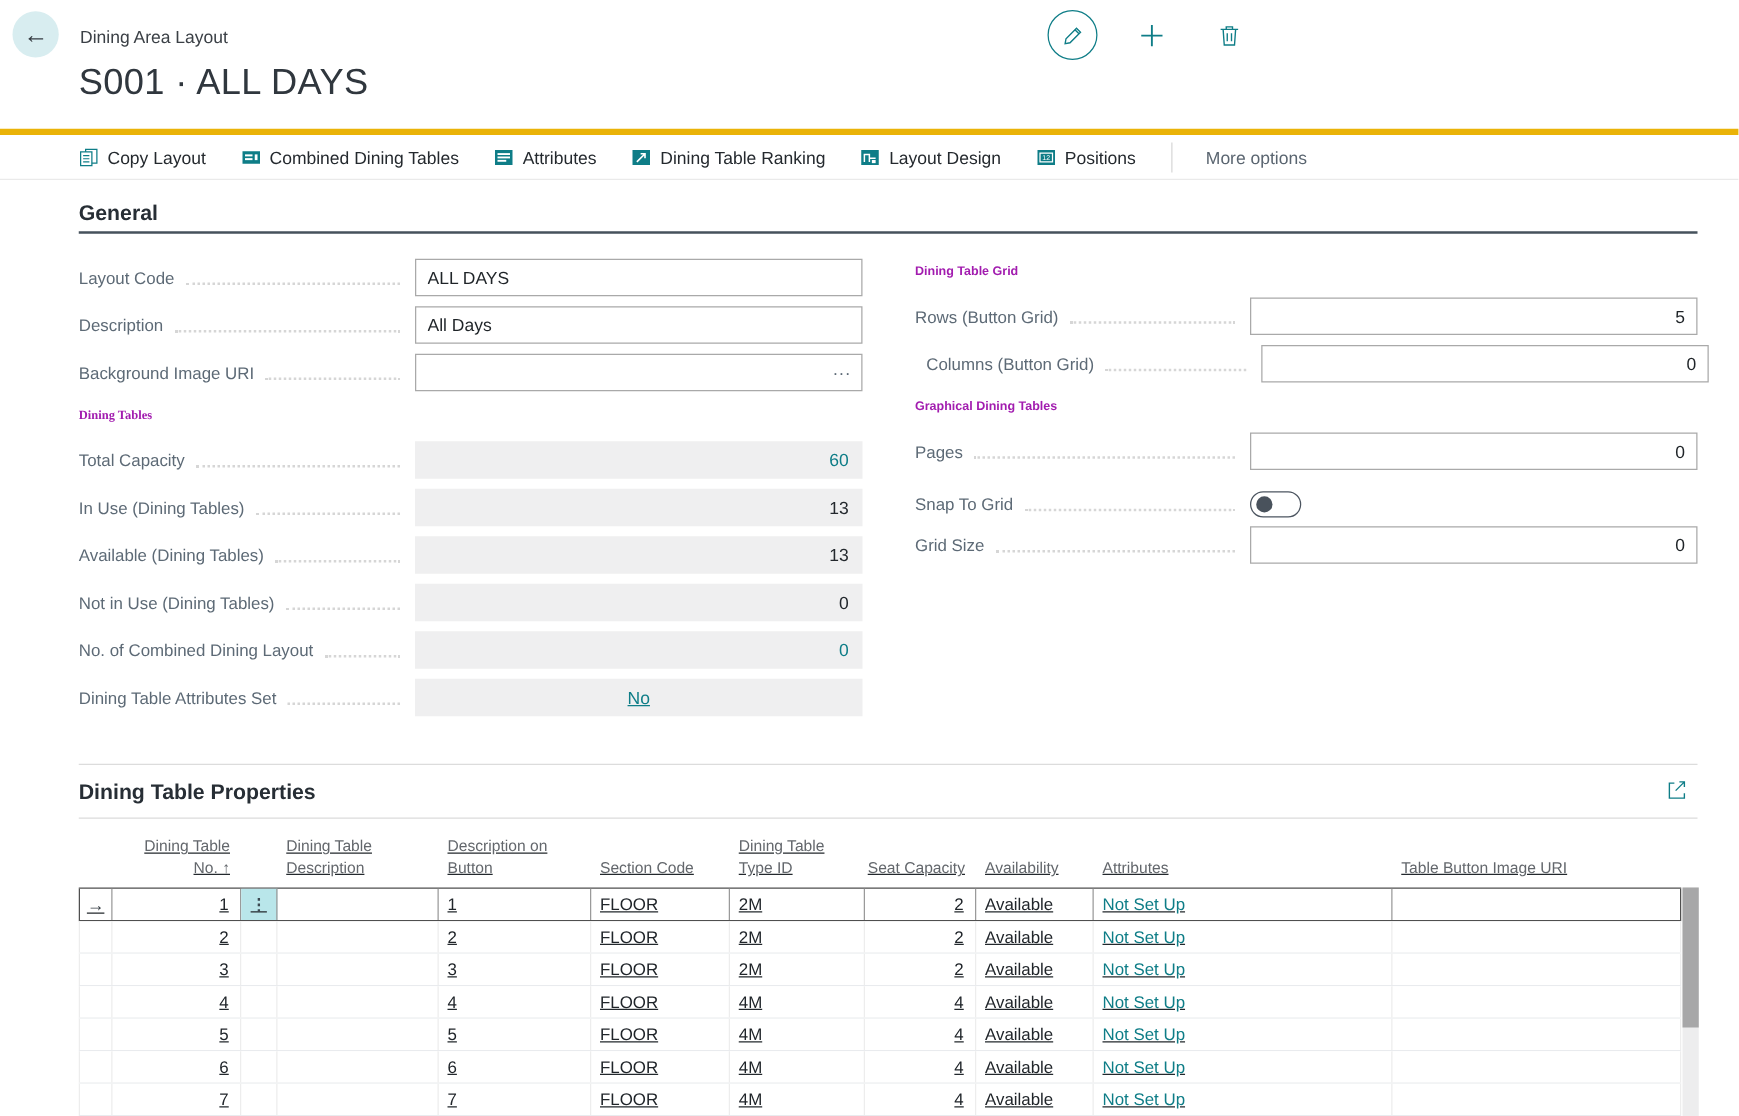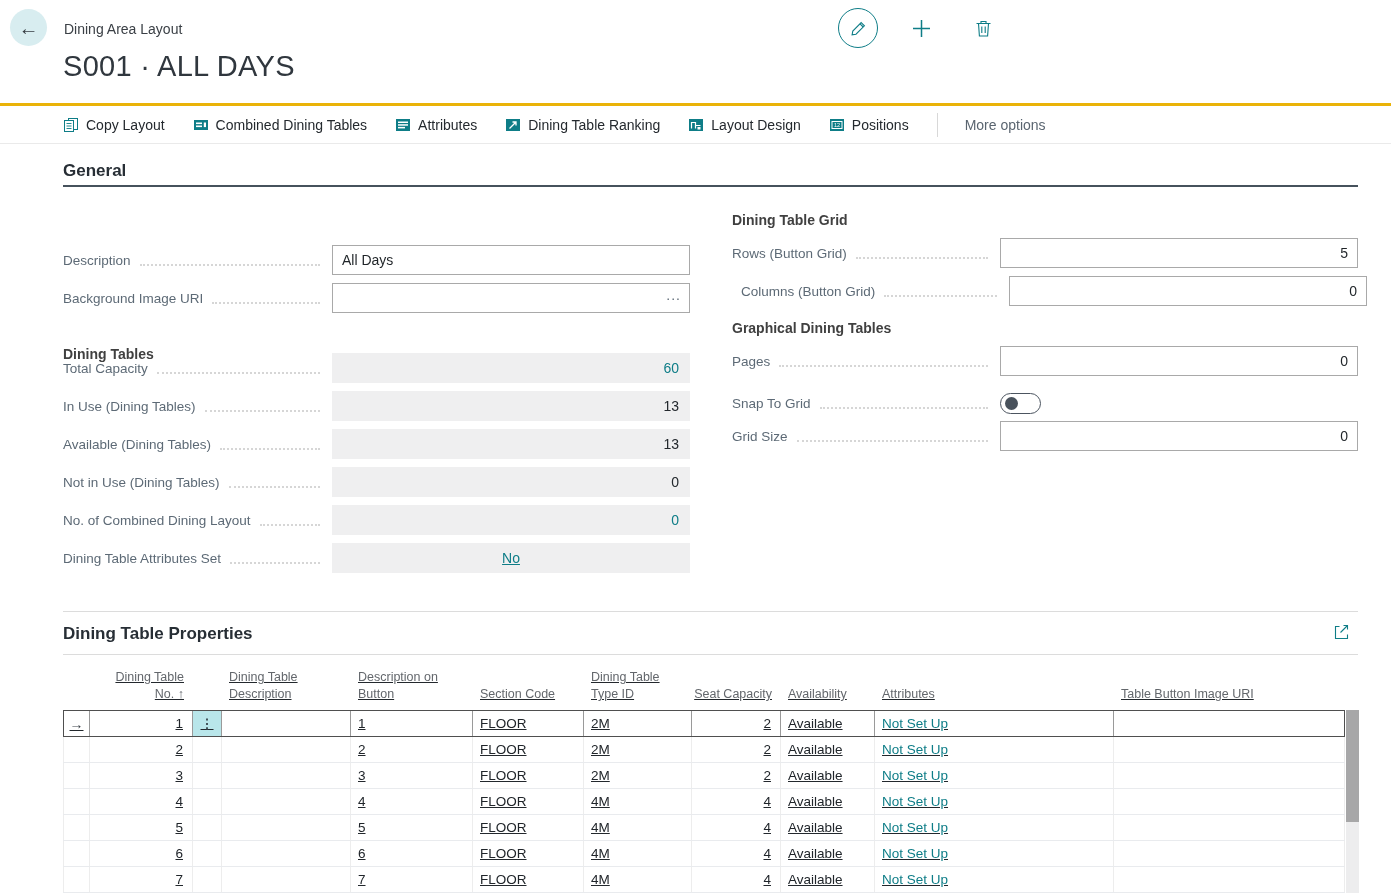--- a/index.html
+++ b/index.html
@@ -17,34 +17,34 @@
                  display:flex; align-items:center; justify-content:center; cursor:pointer; }
   .icon-btn { display:flex; align-items:center; justify-content:center; cursor:pointer; }
   .plus-btn { margin-left:24px; width:38px; height:40px; }
   .trash-btn { margin-left:24px; width:38px; height:40px; }
 
   .page-title { position:absolute; left:63px; top:50px; font-size:29px; font-weight:300;
                 color:#30373e; letter-spacing:.3px; }
 
   
   .action-bar { position:absolute; left:0; top:103px; width:1391px; height:41px;
-                border-top:3px solid #eab308; border-bottom:1px solid #eaeaea;
+                border-top:5px solid #eab308; border-bottom:1px solid #eaeaea;
                 display:flex; align-items:center; padding-left:63px; }
   .action-item { display:flex; align-items:center; margin-right:28px; cursor:pointer; }
   .action-item svg { margin-right:7px; flex:none; }
   .action-item .lbl { font-size:14px; color:#24292e; white-space:nowrap; }
   .action-divider { width:1px; height:24px; background:#d8d8d8; margin-right:27px; }
   .more-options { font-size:14px; color:#5a6570; cursor:pointer; }
 
   
   .section-title { position:absolute; font-size:17px; font-weight:700; color:#272e35; }
   .rule { position:absolute; left:63px; width:1295px; }
   .rule.dark { height:2px; background:#46525c; }
   .rule.light { height:1px; background:#dcdcdc; }
-  .subheader { position:absolute; font-size:14px; font-weight:700; color:#404040; }
+  .subheader { position:absolute; font-size:10px; font-weight:700; color:#a21caf; }
 
   
   .frow { position:absolute; height:30px; display:flex; align-items:center; }
   .lblwrap { display:flex; align-items:center; flex:none; }
   .flabel { font-size:13.5px; color:#5d6a76; white-space:nowrap; }
   .fleader { flex:1; border-bottom:2px dotted #d6d6d6; margin:0 12px 0 9px; transform:translateY(5px); }
   .tinput { width:358px; height:30px; border:1px solid #a9a9a9; background:#fff; font-size:14px;
             padding:0 9px; color:#1f2428; font-family:"Liberation Sans", sans-serif; }
   .tinput.num { text-align:right; }
   .input-wrap { position:relative; width:358px; height:30px; }
@@ -164,39 +164,46 @@
       </svg>
       <span class="lbl">Positions</span>
     </div>
     <div class="action-divider"></div>
     <div class="more-options">More options</div>
   </div>
 
   <div class="section-title" style="left:63px; top:161px;">General</div>
   <div class="rule dark" style="top:185px;"></div>
 
+  <div class="frow" style="left:63px; top:207px; width:627px;">
+    <div class="lblwrap" style="width:269px;">
+      <span class="flabel">Layout Code</span>
+      <span class="fleader"></span>
+    </div>
+    <input class="tinput" value="ALL DAYS" style="">
+  </div>
   <div class="frow" style="left:63px; top:245px; width:627px;">
     <div class="lblwrap" style="width:269px;">
       <span class="flabel">Description</span>
       <span class="fleader"></span>
     </div>
     <input class="tinput" value="All Days" style="">
   </div>
   <div class="frow" style="left:63px; top:283px; width:627px;">
     <div class="lblwrap" style="width:269px;">
       <span class="flabel">Background Image URI</span>
       <span class="fleader"></span>
     </div>
     <div class="input-wrap">
       <input class="tinput" value="" style="">
       <span class="assist">...</span>
     </div>
   </div>
 
-  <div class="subheader" style="left:63px; top:346px;">Dining Tables</div>
+  <div class="subheader" style="left:63px; top:327px;font-family:Liberation Serif, serif;">Dining Tables</div>
 
   <div class="frow" style="left:63px; top:353px; width:627px;">
     <div class="lblwrap" style="width:269px;">
       <span class="flabel">Total Capacity</span>
       <span class="fleader"></span>
     </div>
     <div class="rofield">
       <span class="teal">60</span>
     </div>
   </div>

